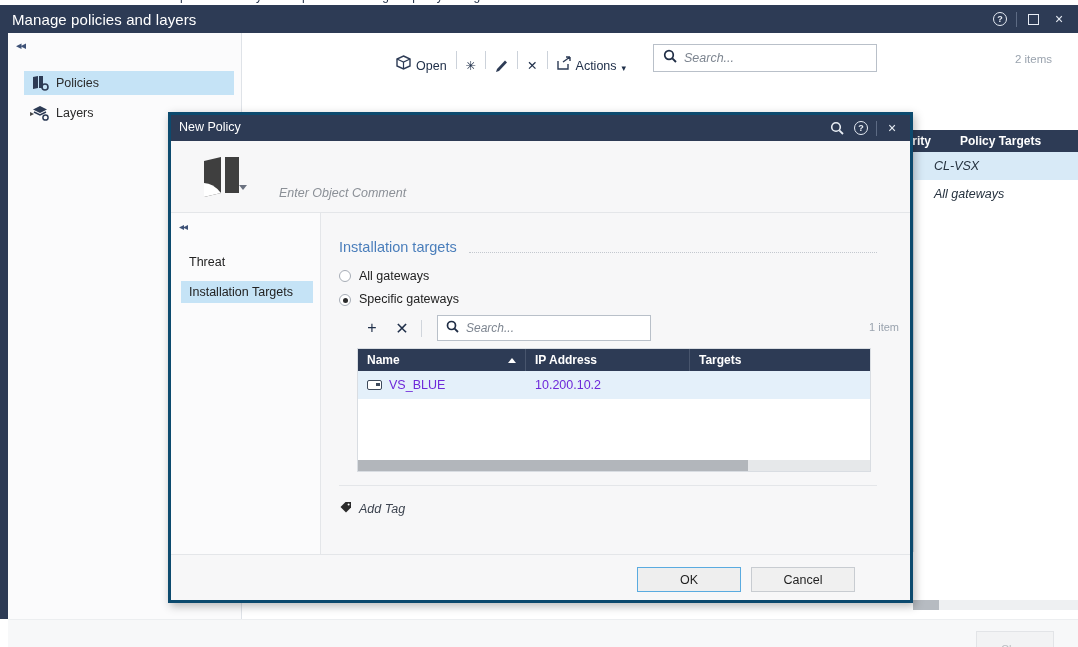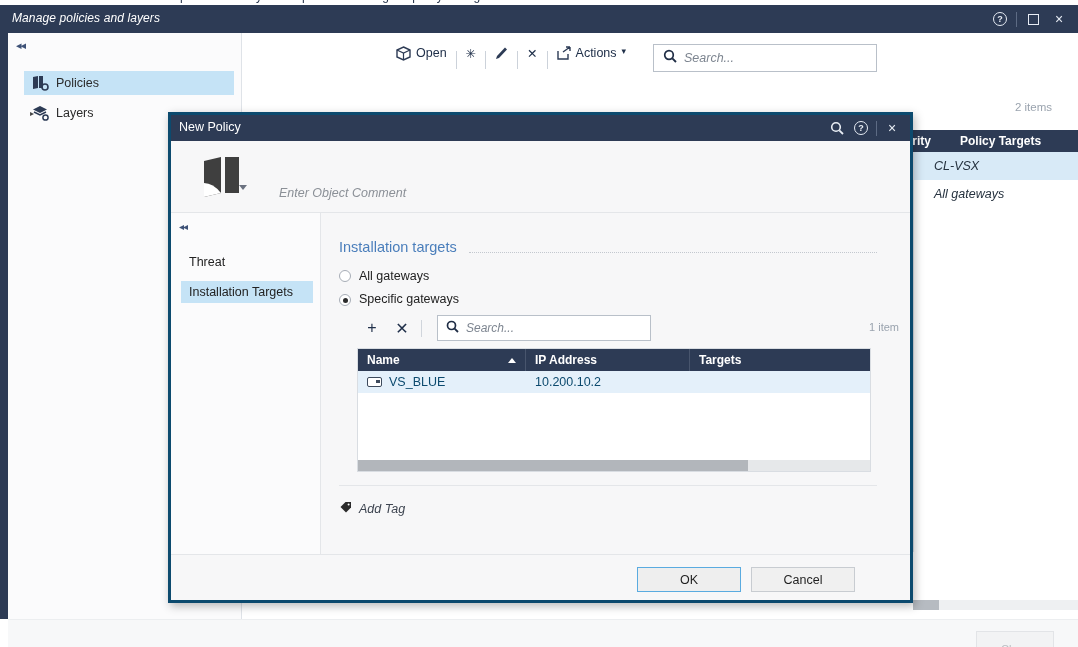--- a/index.html
+++ b/index.html
@@ -24,21 +24,21 @@
   #app-window {
     position: absolute; left: 0; top: 5px; width: 1078px; height: 642px;
     background: #f4f5f7;
   }
   #app-titlebar {
     position: absolute; left: 0; top: 0; width: 1078px; height: 28px;
     background: #2d3b55; color: #ffffff;
   }
   #app-titlebar .ttl {
     position: absolute; left: 12px; top: 6px;
-    font-size: 12px; letter-spacing: .1px; font-style: italic;
+    font-size: 15px; letter-spacing: .1px;
   }
   .win-btns {
     position: absolute; right: 6px; top: 0; height: 28px;
     display: flex; align-items: center; gap: 0;
   }
   .win-btn {
     width: 26px; height: 28px; display: flex; align-items: center;
     justify-content: center; color: #e7ecf4; font-size: 14px; cursor: pointer;
   }
   .win-sep {
@@ -88,36 +88,36 @@
   }
   #content-toolbar {
     position: absolute; left: 0; top: 8px; width: 835px; height: 42px;
   }
   #tb-group {
     position: absolute; left: 144px; top: 5px;
     display: flex; align-items: center; height: 27px;
     font-size: 12.5px; color: #20304a;
   }
   .tb-btn {
-    display: flex; align-items: flex-start; gap: 5px;
+    display: flex; align-items: flex-end; gap: 5px;
     padding: 0 9px; height: 27px; cursor: pointer;
   }
   .tb-sep { width: 1px; height: 18px; background: #ccd2da; }
   #tb-search {
     position: absolute; left: 410px; top: 3px;
     width: 224px; height: 28px; background: #ffffff;
     border: 1px solid #b9c0c9; display: flex; align-items: center; gap: 7px;
     padding-left: 9px;
   }
   #tb-search .ph {
     font-size: 12.5px; font-style: italic; color: #7d8590;
   }
   #tb-count {
     position: absolute; right: 26px; top: 12px;
-    font-size: 11.5px; color: #9aa3ae; margin-top: 48px;
+    font-size: 11.5px; color: #9aa3ae;
   }
 
   #grid-head {
     position: absolute; left: 30px; top: 97px; width: 805px; height: 22px;
     background: #2d3b55; color: #ffffff; font-size: 12px; font-weight: bold;
   }
   #grid-head .c {
     position: absolute; top: 4px; white-space: nowrap;
   }
   #grid-rows {
@@ -270,22 +270,22 @@
   #tbl-head .th {
     display: flex; align-items: center; padding-left: 9px;
     border-right: 1px solid #48556d; position: relative;
   }
   .sort-caret {
     position: absolute; right: 9px; width: 0; height: 0;
     border-left: 4px solid transparent; border-right: 4px solid transparent;
     border-bottom: 5px solid #ffffff;
   }
   .tbl-row {
-    display: flex; height: 22px; align-items: center;
-    font-size: 12.5px; color: #0c4a6e; background: #e4f0fa;
+    display: flex; height: 28px; align-items: center;
+    font-size: 12.5px; color: #6d28d9; background: #e4f0fa;
   }
   .tbl-row .td { padding-left: 9px; display: flex; align-items: center; gap: 7px; }
   .gw-icon {
     width: 15px; height: 10px; border: 1.5px solid #3d4a5c;
     border-radius: 2px; background: #fff; position: relative; flex: 0 0 auto;
   }
   .gw-icon::after {
     content: ""; position: absolute; right: 1.5px; top: 2px;
     width: 4px; height: 3px; background: #3d4a5c;
   }

